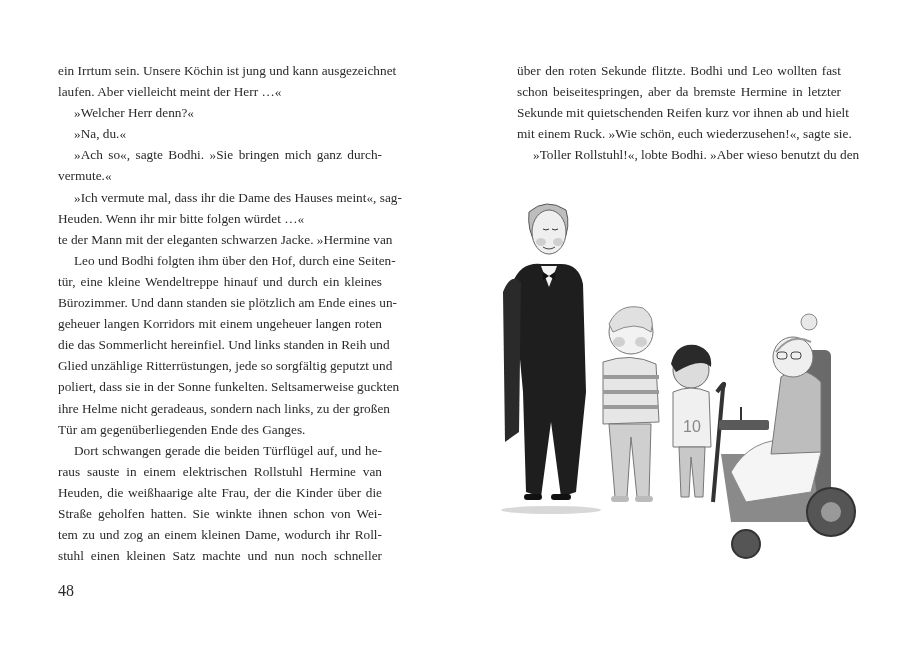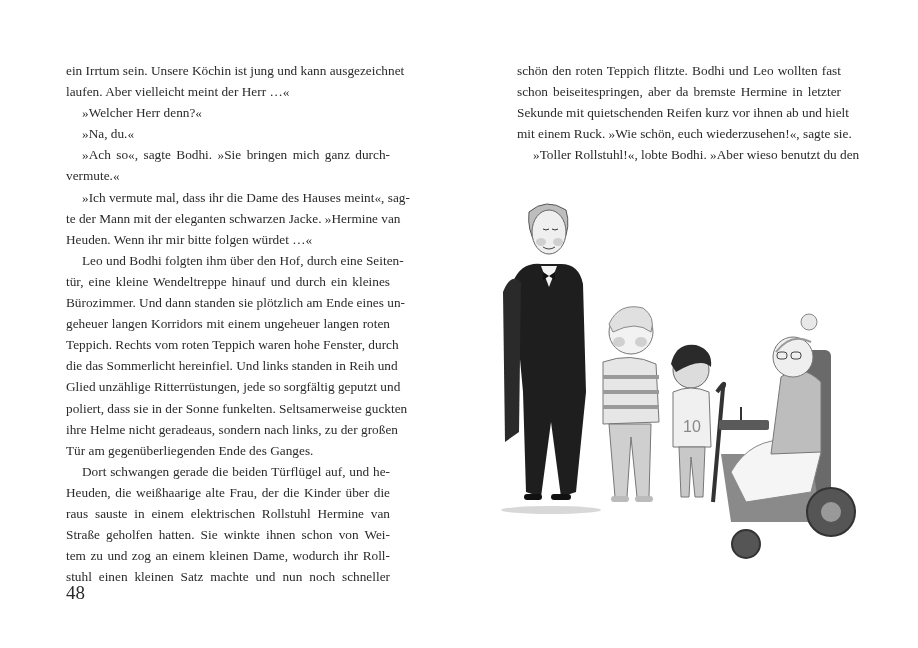--- a/index.html
+++ b/index.html
@@ -1,66 +1,65 @@
 <!DOCTYPE html>
 <html><head>
 <meta charset="utf-8">
 <style>
   html, body { margin: 0; padding: 0; background: #ffffff; }
   body { width: 918px; height: 648px; position: relative; overflow: hidden;
          font-family: "Liberation Serif", "DejaVu Serif", serif; color: #2a2a2a; }
   .page { position: absolute; top: 0; height: 648px; }
-  .page-left { left: 0; width: 459px; margin-left: 8px; }
+  .page-left { left: 0; width: 459px; }
   .page-right { left: 459px; width: 459px; }
   .text-block { position: absolute; font-size: 13.3px; line-height: 21.1px; text-align: justify; }
   .left-text { left: 58px; top: 60px; width: 324px; }
   .right-text { left: 58px; top: 60px; width: 324px; }
   .line { display: block; text-align: justify; text-align-last: justify; white-space: nowrap; height: 21.1px; }
   .line.last { text-align-last: left; }
   .line.indent { padding-left: 16px; }
-  .page-number { position: absolute; left: 58px; top: 582px; font-size: 19px; }
+  .page-number { position: absolute; left: 58px; top: 582px; font-size: 16px; }
   .illustration { position: absolute; left: 32px; top: 192px; width: 370px; height: 380px; }
 </style>
 </head>
 <body>
 
 <div class="page page-left">
   <div class="text-block left-text" id="left-text">
       <span class="line">ein Irrtum sein. Unsere Köchin ist jung und kann ausgezeichnet</span>
       <span class="line last">laufen. Aber vielleicht meint der Herr …«</span>
       <span class="line indent last">»Welcher Herr denn?«</span>
       <span class="line indent last">»Na, du.«</span>
       <span class="line indent">»Ach so«, sagte Bodhi. »Sie bringen mich ganz durch-</span>
       <span class="line last">vermute.«</span>
       <span class="line indent">»Ich vermute mal, dass ihr die Dame des Hauses meint«, sag-</span>
+      <span class="line last">Heuden. Wenn ihr mir bitte folgen würdet …«</span>
       <span class="line">te der Mann mit der eleganten schwarzen Jacke. »Hermine van</span>
-      <span class="line last">Heuden. Wenn ihr mir bitte folgen würdet …«</span>
       <span class="line indent">Leo und Bodhi folgten ihm über den Hof, durch eine Seiten-</span>
       <span class="line">tür, eine kleine Wendeltreppe hinauf und durch ein kleines</span>
       <span class="line">Bürozimmer. Und dann standen sie plötzlich am Ende eines un-</span>
       <span class="line">geheuer langen Korridors mit einem ungeheuer langen roten</span>
-      <span class="line">Teppich. Rechts vom roten Teppich waren hohe Fenster, durch</span>
       <span class="line">die das Sommerlicht hereinfiel. Und links standen in Reih und</span>
       <span class="line">Glied unzählige Ritterrüstungen, jede so sorgfältig geputzt und</span>
       <span class="line">poliert, dass sie in der Sonne funkelten. Seltsamerweise guckten</span>
       <span class="line">ihre Helme nicht geradeaus, sondern nach links, zu der großen</span>
       <span class="line last">Tür am gegenüberliegenden Ende des Ganges.</span>
       <span class="line indent">Dort schwangen gerade die beiden Türflügel auf, und he-</span>
+      <span class="line">raus sauste in einem elektrischen Rollstuhl Hermine van</span>
       <span class="line">Heuden, die weißhaarige alte Frau, der die Kinder über die</span>
-      <span class="line">raus sauste in einem elektrischen Rollstuhl Hermine van</span>
       <span class="line">Straße geholfen hatten. Sie winkte ihnen schon von Wei-</span>
       <span class="line">tem zu und zog an einem kleinen Dame, wodurch ihr Roll-</span>
       <span class="line">stuhl einen kleinen Satz machte und nun noch schneller</span>
     </div>
   <div class="page-number">48</div>
 </div>
 
 <div class="page page-right">
   <div class="text-block right-text" id="right-text">
-      <span class="line">schön den roten Teppich flitzte. Bodhi und Leo wollten fast</span>
+      <span class="line">über den roten Sekunde flitzte. Bodhi und Leo wollten fast</span>
       <span class="line">schon beiseitespringen, aber da bremste Hermine in letzter</span>
       <span class="line">Sekunde mit quietschenden Reifen kurz vor ihnen ab und hielt</span>
       <span class="line">mit einem Ruck. »Wie schön, euch wiederzusehen!«, sagte sie.</span>
       <span class="line indent">»Toller Rollstuhl!«, lobte Bodhi. »Aber wieso benutzt du den</span>
     </div>
 
   <div class="illustration">
     <svg width="370" height="380" viewBox="0 0 370 380" xmlns="http://www.w3.org/2000/svg">
 
       <ellipse cx="60" cy="318" rx="50" ry="4" fill="#d8d8d8"></ellipse>

